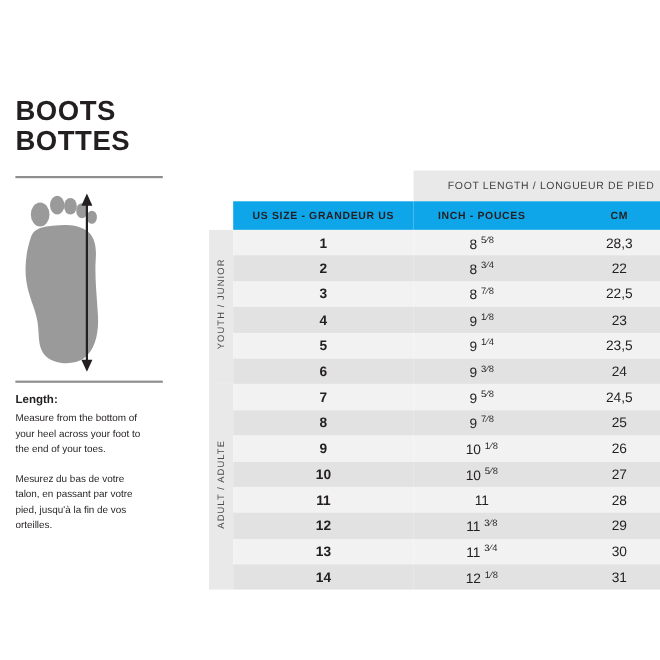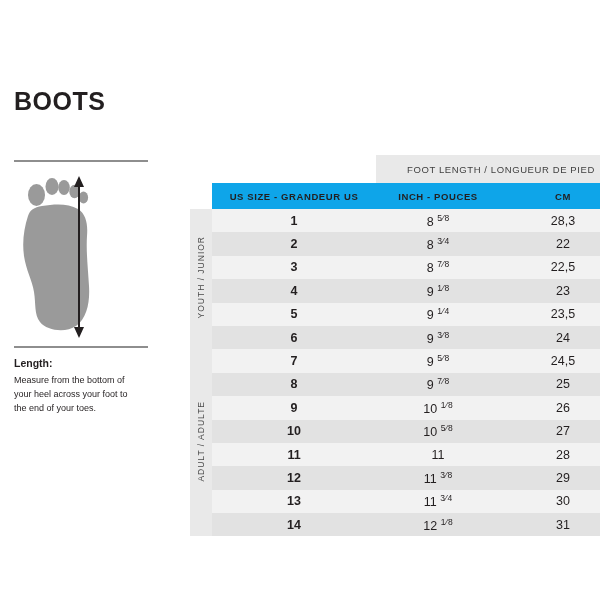--- a/index.html
+++ b/index.html
@@ -167,20 +167,21 @@
   .frac .sl { padding: 0 0.5px; }
   .frac .den { vertical-align: baseline; font-size: 8.5px; }
 </style>
 </head>
 <body>
 
 <div class="page">
 
   <div class="title-block">
     <span class="title-line">BOOTS</span>
+    <span class="title-line">BOTTES</span>
   </div>
 
   <div class="left-col">
     <div class="divider"></div>
 
     <div class="foot-wrap">
       <svg class="foot-svg" width="134" height="172" viewBox="0 0 134 172">
         <g fill="#9a9a9a">
 
           <ellipse cx="22.5" cy="23" rx="8.5" ry="11"></ellipse>
@@ -200,20 +201,21 @@
           <polygon points="65,166 60,155 70,155" fill="#231f20"></polygon>
         </g>
       </svg>
     </div>
 
     <div class="divider-bottom"></div>
 
     <p class="lead">Length:</p>
     <p class="para">Measure from the bottom of your heel across your foot to the end of your toes.</p>
 
+    <p class="para">Mesurez du bas de votre talon, en passant par votre pied, jusqu'à la fin de vos orteilles.</p>
   </div>
 
   <div class="table-wrap">
     <table class="sizes">
       <colgroup>
         <col class="col-rot">
           <col class="col-us">
           <col class="col-in">
           <col class="col-cm">
       </colgroup>

